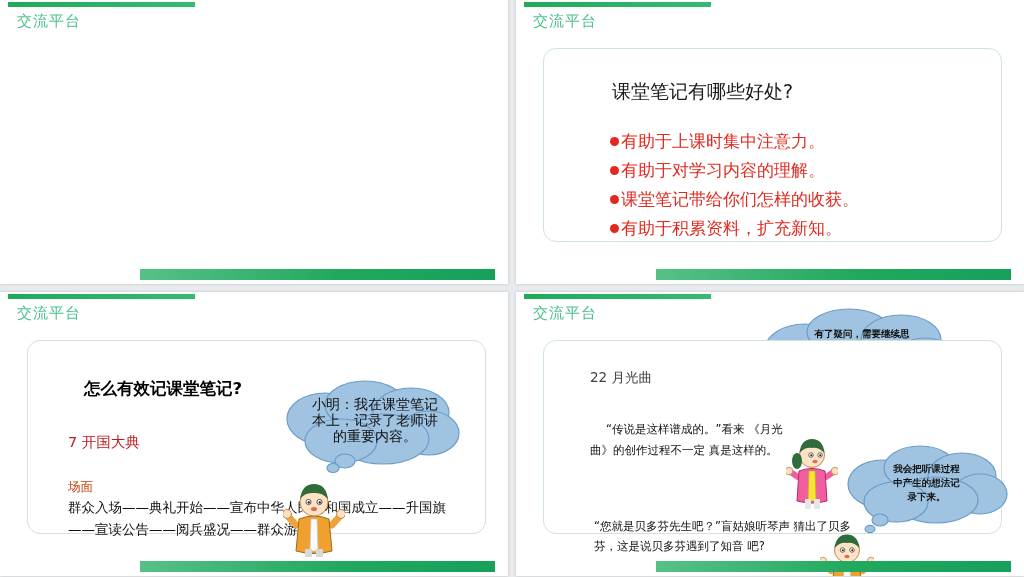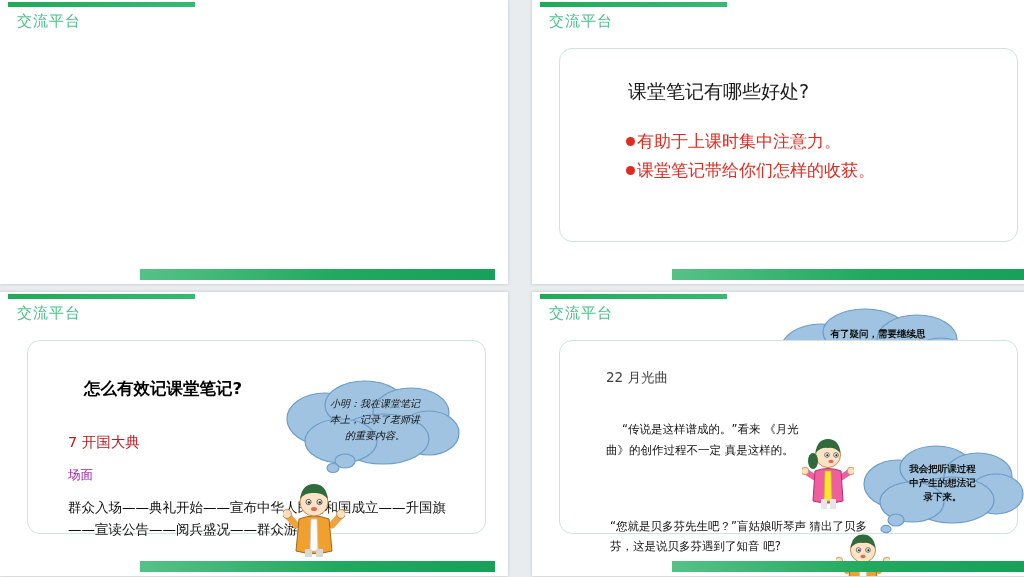--- a/index.html
+++ b/index.html
@@ -7,21 +7,21 @@
     width:1024px;height:577px;
     background:#e9ecef;
     font-family:"Liberation Sans","DejaVu Sans",sans-serif;
     overflow:hidden;
   }
   .deck{
     position:relative;width:1024px;height:577px;
     display:grid;
     grid-template-columns:508px 508px;
     grid-template-rows:284px 284px;
-    gap:8px 24px;
+    gap:8px 8px;
     padding:0;
     box-sizing:border-box;
   }
   .slide{
     position:relative;
     background:#ffffff;
     overflow:hidden;
     box-shadow:0 0 3px rgba(0,0,0,.18);
   }
   
@@ -83,22 +83,22 @@
     position:absolute;left:56px;top:37px;
     font-size:16.5px;font-weight:700;color:#000000;
     font-family:"DejaVu Sans","Liberation Sans",sans-serif;
   }
   .s3-l1{
     position:absolute;left:40px;top:92px;
     font-size:14.5px;color:#b91c1c;
     font-family:"DejaVu Sans","Liberation Sans",sans-serif;
   }
   .s3-l2{
-    position:absolute;left:40px;top:126px;
-    font-size:12.5px;color:#a21caf;
+    position:absolute;left:40px;top:138px;
+    font-size:12.5px;color:#c2410c;
     font-family:"DejaVu Sans","Liberation Sans",sans-serif;
   }
   .s3-l3{
     position:absolute;left:40px;top:155px;right:16px;
     font-size:13.5px;line-height:22px;color:#111;
     font-family:"DejaVu Sans","Liberation Sans",sans-serif;
   }
 
   
   .s4-head{
@@ -125,21 +125,21 @@
     position:absolute;left:0;right:0;top:0;bottom:0;
     display:flex;flex-direction:column;align-items:center;justify-content:center;
     color:#101010;text-align:center;
     font-family:"DejaVu Sans","Liberation Sans",sans-serif;
     pointer-events:none;
   }
   .cloud .cloud-text span{display:block;white-space:nowrap;}
 
   
   #cloud-xiaoming{left:255px;top:38px;width:180px;height:90px;}
-  #cloud-xiaoming .cloud-text{font-size:10px;line-height:16px;top:-8px;left:4px;font-style:italic;}
+  #cloud-xiaoming .cloud-text{font-size:14px;line-height:16px;top:-8px;left:4px;}
   
   #cloud-question{left:245px;top:16px;width:200px;height:90px;}
   #cloud-question .cloud-text{font-size:9.5px;line-height:14px;font-weight:700;top:-10px;left:2px;}
   
   #cloud-record{left:300px;top:103px;width:165px;height:86px;}
   #cloud-record .cloud-text{font-size:9.5px;line-height:14px;font-weight:700;top:-8px;}
 
   
   .figure{position:absolute;}
   #boy-slide3{left:255px;top:140px;width:62px;height:76px;}
@@ -157,21 +157,23 @@
     <div class="accent-bottom"></div>
   </div>
 
   <div class="slide">
     <div class="accent-top"></div>
     <div class="slide-title">交流平台</div>
     <div class="content-box">
       <div class="s2-head">课堂笔记有哪些好处?</div>
       <ul class="s2-list">
         <li><span class="dot"></span><span>有助于上课时集中注意力。</span></li>
+        <li><span class="dot"></span><span>有助于对学习内容的理解。</span></li>
         <li><span class="dot"></span><span>课堂笔记带给你们怎样的收获。</span></li>
+        <li><span class="dot"></span><span>有助于积累资料，扩充新知。</span></li>
       </ul>
     </div>
     <div class="accent-bottom"></div>
   </div>
 
   <div class="slide">
     <div class="accent-top"></div>
     <div class="slide-title">交流平台</div>
     <div class="content-box">
       <div class="s3-head">怎么有效记课堂笔记?</div>

